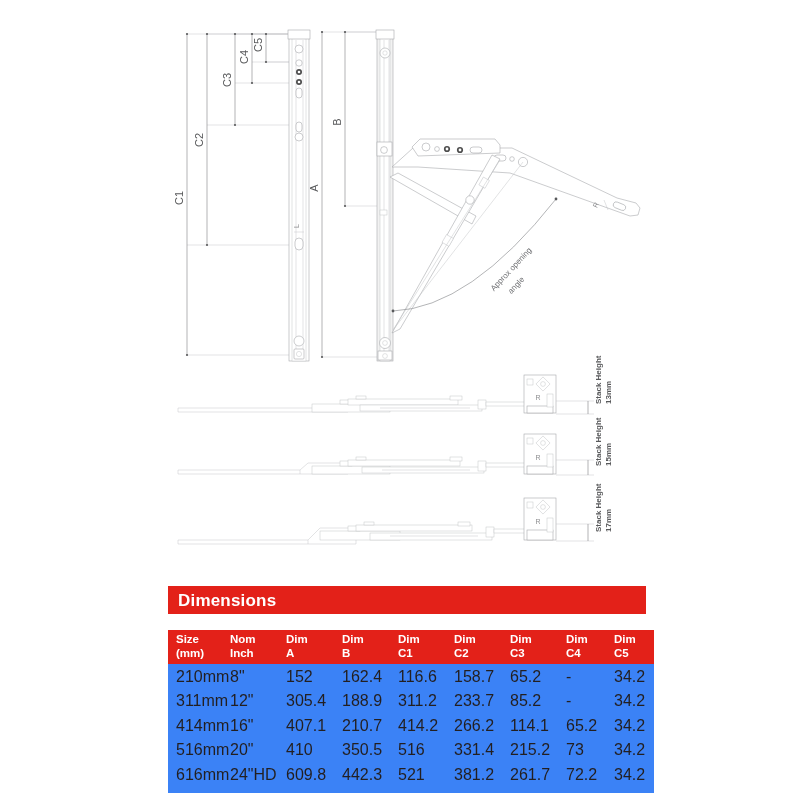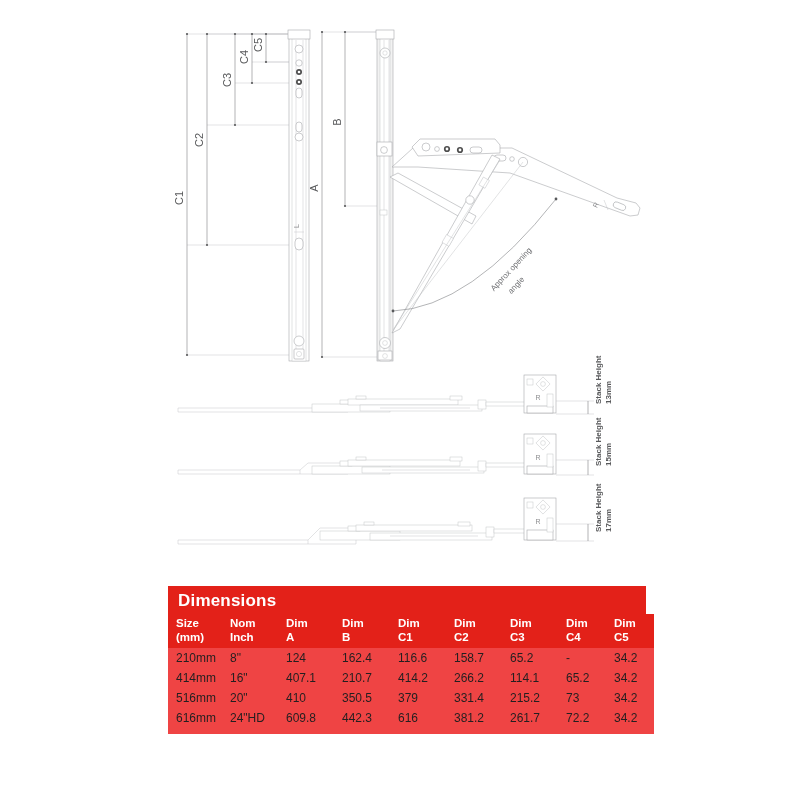--- a/index.html
+++ b/index.html
@@ -48,39 +48,39 @@
     color: #ffffff;
     font-size: 17px;
     font-weight: bold;
     letter-spacing: 0.2px;
     line-height: 1;
   }
   #dim-table {
     width: 100%;
     border-collapse: collapse;
     table-layout: fixed;
-    margin-top: 0;
+    margin-top: 16px;
   }
   #dim-table thead th {
     background: #e32119;
     color: #ffffff;
     font-size: 11.5px;
     font-weight: bold;
     padding: 3px 0 4px 0;
     text-align: left;
     vertical-align: top;
     line-height: 1.18;
     border: none;
   }
   #dim-table thead th .hdr-l1 { display: block; }
   #dim-table thead th .hdr-l2 { display: block; }
   #dim-table tbody td {
-    background: #ef4444;
+    background: #3b82f6;
     color: #231f20;
-    font-size: 12px;
+    font-size: 16px;
     padding: 3.5px 0 3.5px 0;
     text-align: left;
     border: none;
     line-height: 1.1;
   }
   #dim-table tbody tr:last-child td { padding-bottom: 9px; }
   .col-pad-0 { padding-left: 8px !important; }
   .col-pad { padding-left: 4px !important; }
 
   
@@ -444,56 +444,67 @@
           <span class="hdr-l1">Dim</span>
           <span class="hdr-l2">C5</span>
         </th>
       </tr>
     </thead>
     <tbody id="dim-table-body">
 
     <tr>
           <td class="col-pad-0">210mm</td>
           <td class="col-pad">8"</td>
-          <td class="col-pad">124</td>
+          <td class="col-pad">152</td>
           <td class="col-pad">162.4</td>
           <td class="col-pad">116.6</td>
           <td class="col-pad">158.7</td>
           <td class="col-pad">65.2</td>
+          <td class="col-pad">-</td>
+          <td class="col-pad">34.2</td>
+        </tr>
+        <tr>
+          <td class="col-pad-0">311mm</td>
+          <td class="col-pad">12"</td>
+          <td class="col-pad">305.4</td>
+          <td class="col-pad">188.9</td>
+          <td class="col-pad">311.2</td>
+          <td class="col-pad">233.7</td>
+          <td class="col-pad">85.2</td>
           <td class="col-pad">-</td>
           <td class="col-pad">34.2</td>
         </tr>
         <tr>
           <td class="col-pad-0">414mm</td>
           <td class="col-pad">16"</td>
           <td class="col-pad">407.1</td>
           <td class="col-pad">210.7</td>
           <td class="col-pad">414.2</td>
           <td class="col-pad">266.2</td>
           <td class="col-pad">114.1</td>
           <td class="col-pad">65.2</td>
           <td class="col-pad">34.2</td>
         </tr>
         <tr>
           <td class="col-pad-0">516mm</td>
           <td class="col-pad">20"</td>
           <td class="col-pad">410</td>
           <td class="col-pad">350.5</td>
-          <td class="col-pad">379</td>
+          <td class="col-pad">516</td>
           <td class="col-pad">331.4</td>
           <td class="col-pad">215.2</td>
           <td class="col-pad">73</td>
           <td class="col-pad">34.2</td>
         </tr>
         <tr>
           <td class="col-pad-0">616mm</td>
           <td class="col-pad">24"HD</td>
           <td class="col-pad">609.8</td>
           <td class="col-pad">442.3</td>
-          <td class="col-pad">616</td>
+          <td class="col-pad">521</td>
           <td class="col-pad">381.2</td>
           <td class="col-pad">261.7</td>
           <td class="col-pad">72.2</td>
           <td class="col-pad">34.2</td>
         </tr>
       </tbody>
   </table>
 </div>
 
 </body></html>

